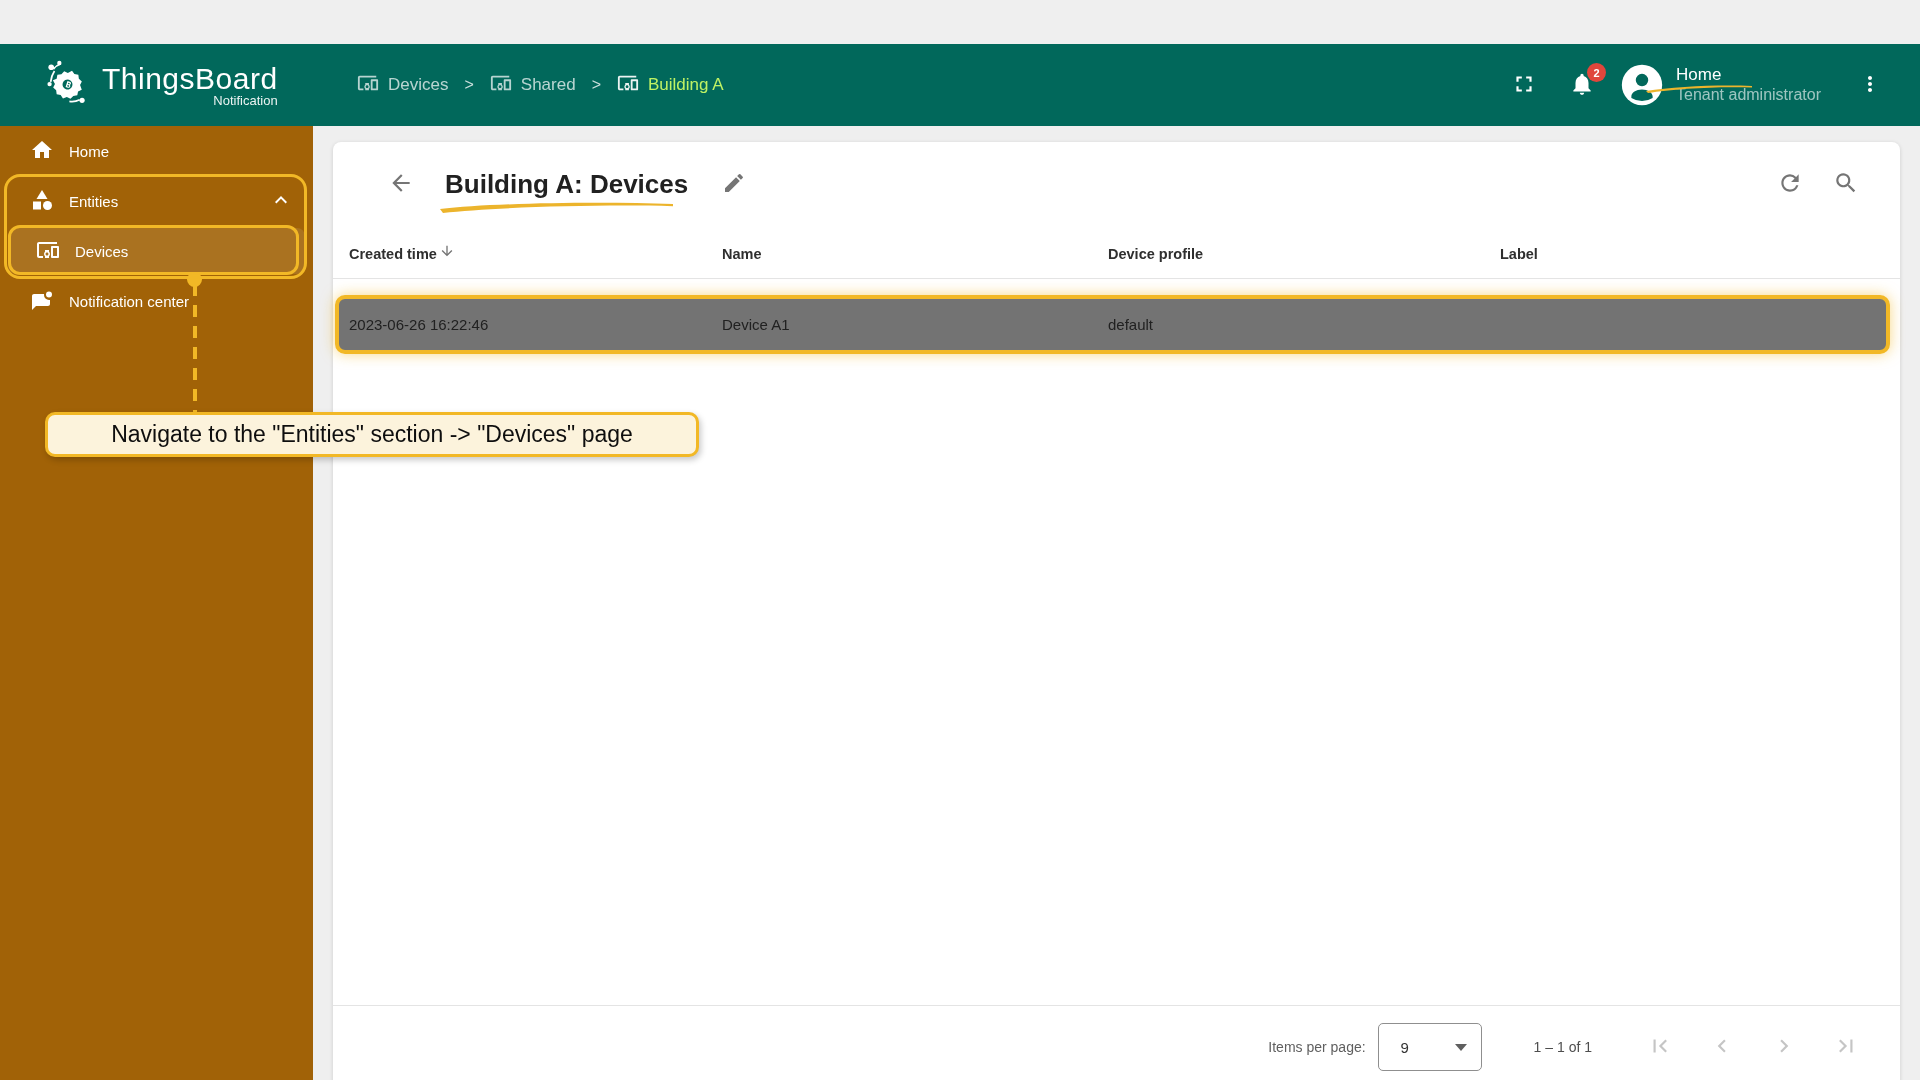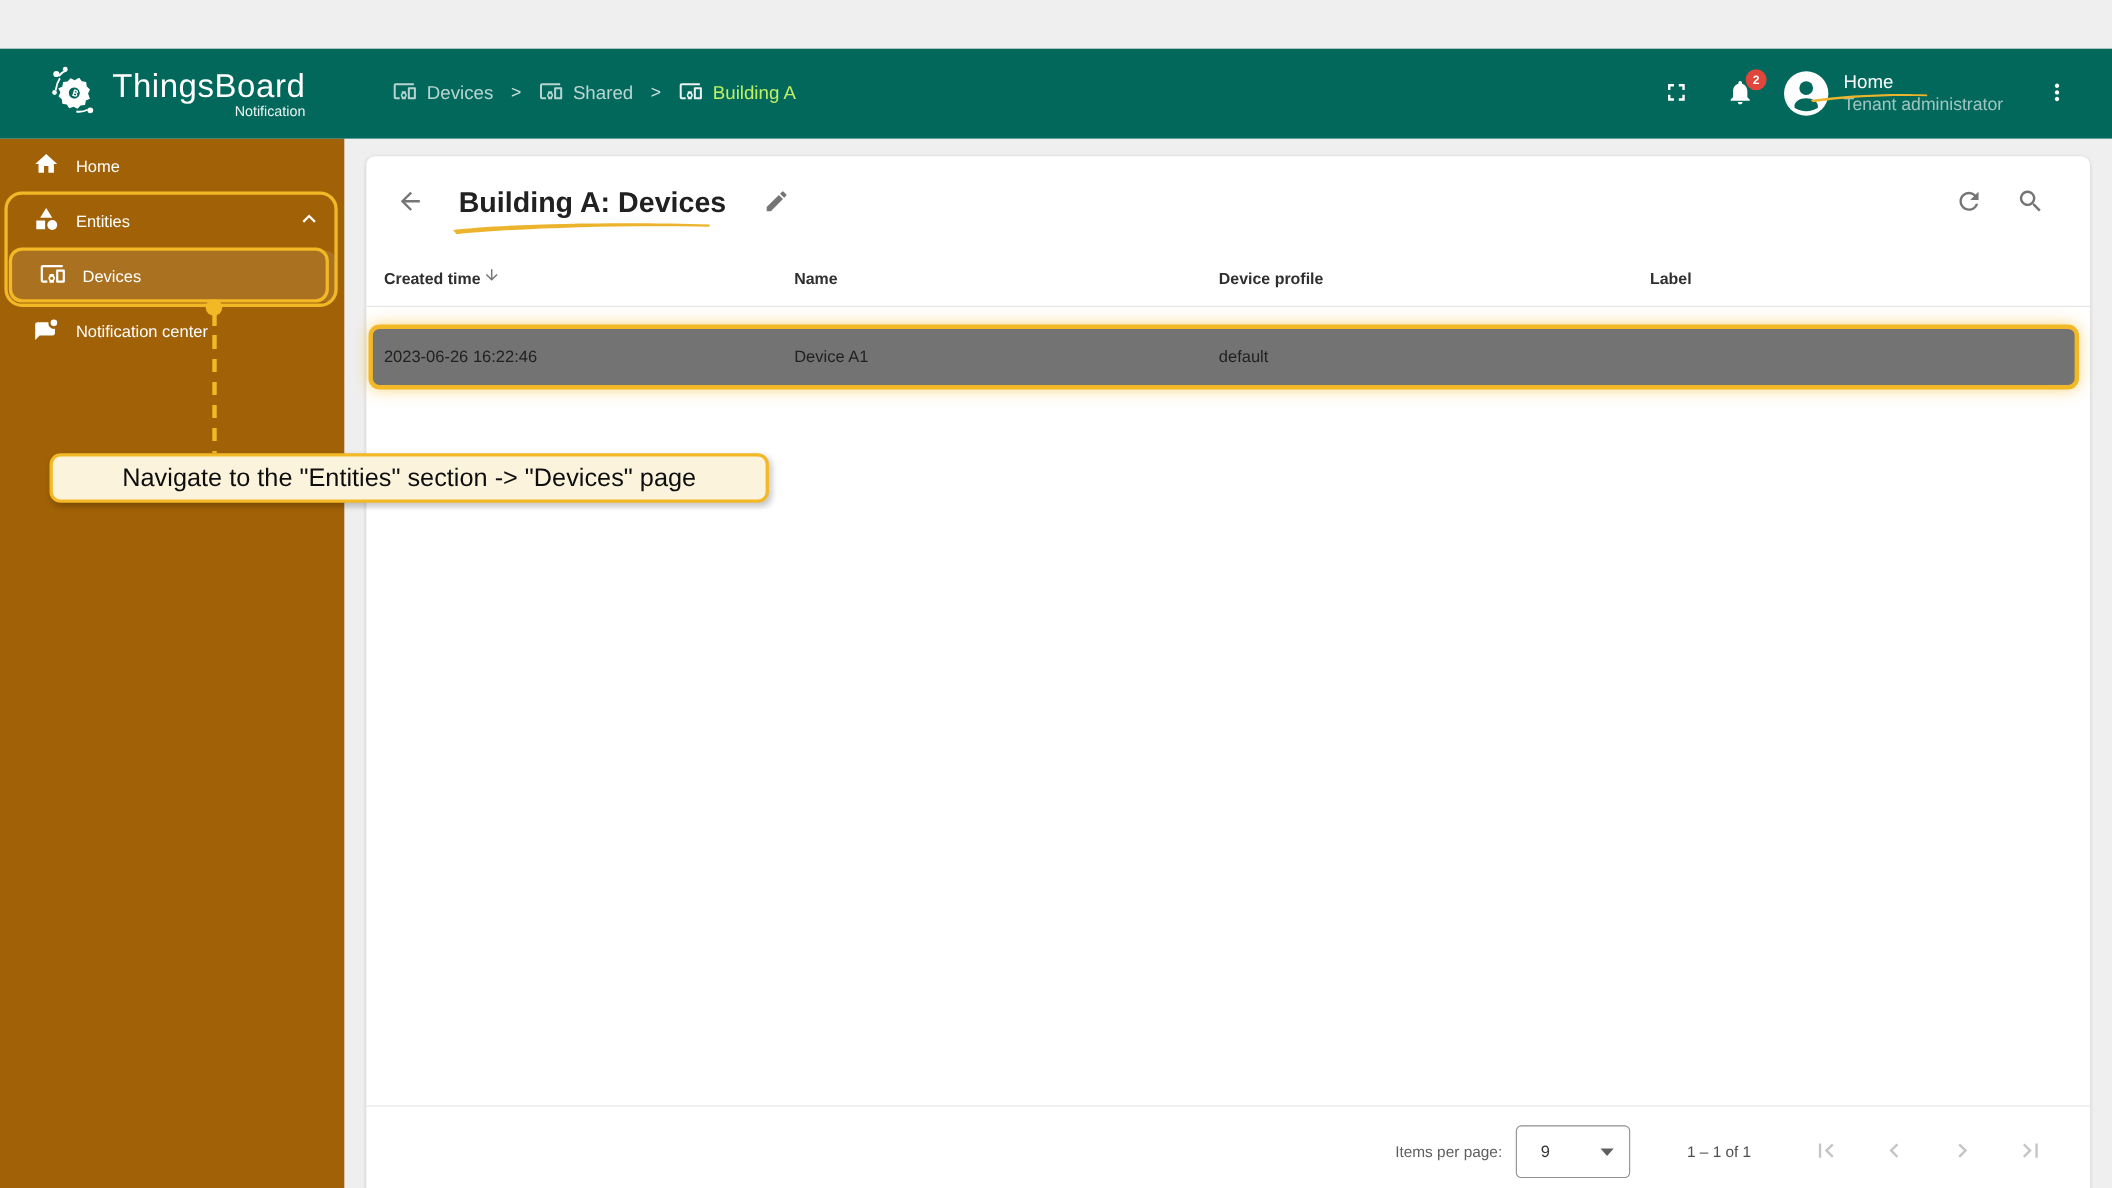--- a/index.html
+++ b/index.html
@@ -39,21 +39,21 @@
   .nav-sub { padding:2px 8px; }
   .nav-pill { height:46px; border-radius:8px; background:rgba(255,255,255,.1); display:flex;
     align-items:center; padding-left:28px; gap:15px; color:#fff; font-size:15px; font-weight:500; cursor:pointer; }
 
   
   .content { position:absolute; top:82px; left:313px; right:0; bottom:0; background:#efefef; }
   .card { position:absolute; left:20px; top:16px; right:20px; bottom:23px; background:#fff;
     border-radius:8px; box-shadow:0 1px 4px rgba(0,0,0,.14); }
 
   .toolbar { position:absolute; top:0; left:0; right:0; height:84px; display:flex; align-items:center;
-    padding:0 34px 0 20px; }
+    padding:0 34px 0 48px; }
   .page-title { position:relative; font-size:26px; color:#212121; margin-left:24px; white-space:nowrap; }
   .page-title svg.swoosh { position:absolute; left:-8px; bottom:-13px; }
   .toolbar .edit { margin-left:26px; }
   .toolbar .spacer { flex:1; }
   .toolbar .refresh { margin-right:16px; }
 
   .thead { position:absolute; top:87px; left:0; right:0; height:50px; border-bottom:1px solid #e4e4e4; }
   .th { position:absolute; top:0; height:50px; line-height:50px; font-size:14.5px; font-weight:700;
     color:#2f2f2f; display:flex; align-items:center; gap:2px; cursor:pointer; }
   .th.c0 { left:16px; } .th.c1 { left:389px; } .th.c2 { left:775px; } .th.c3 { left:1167px; }

